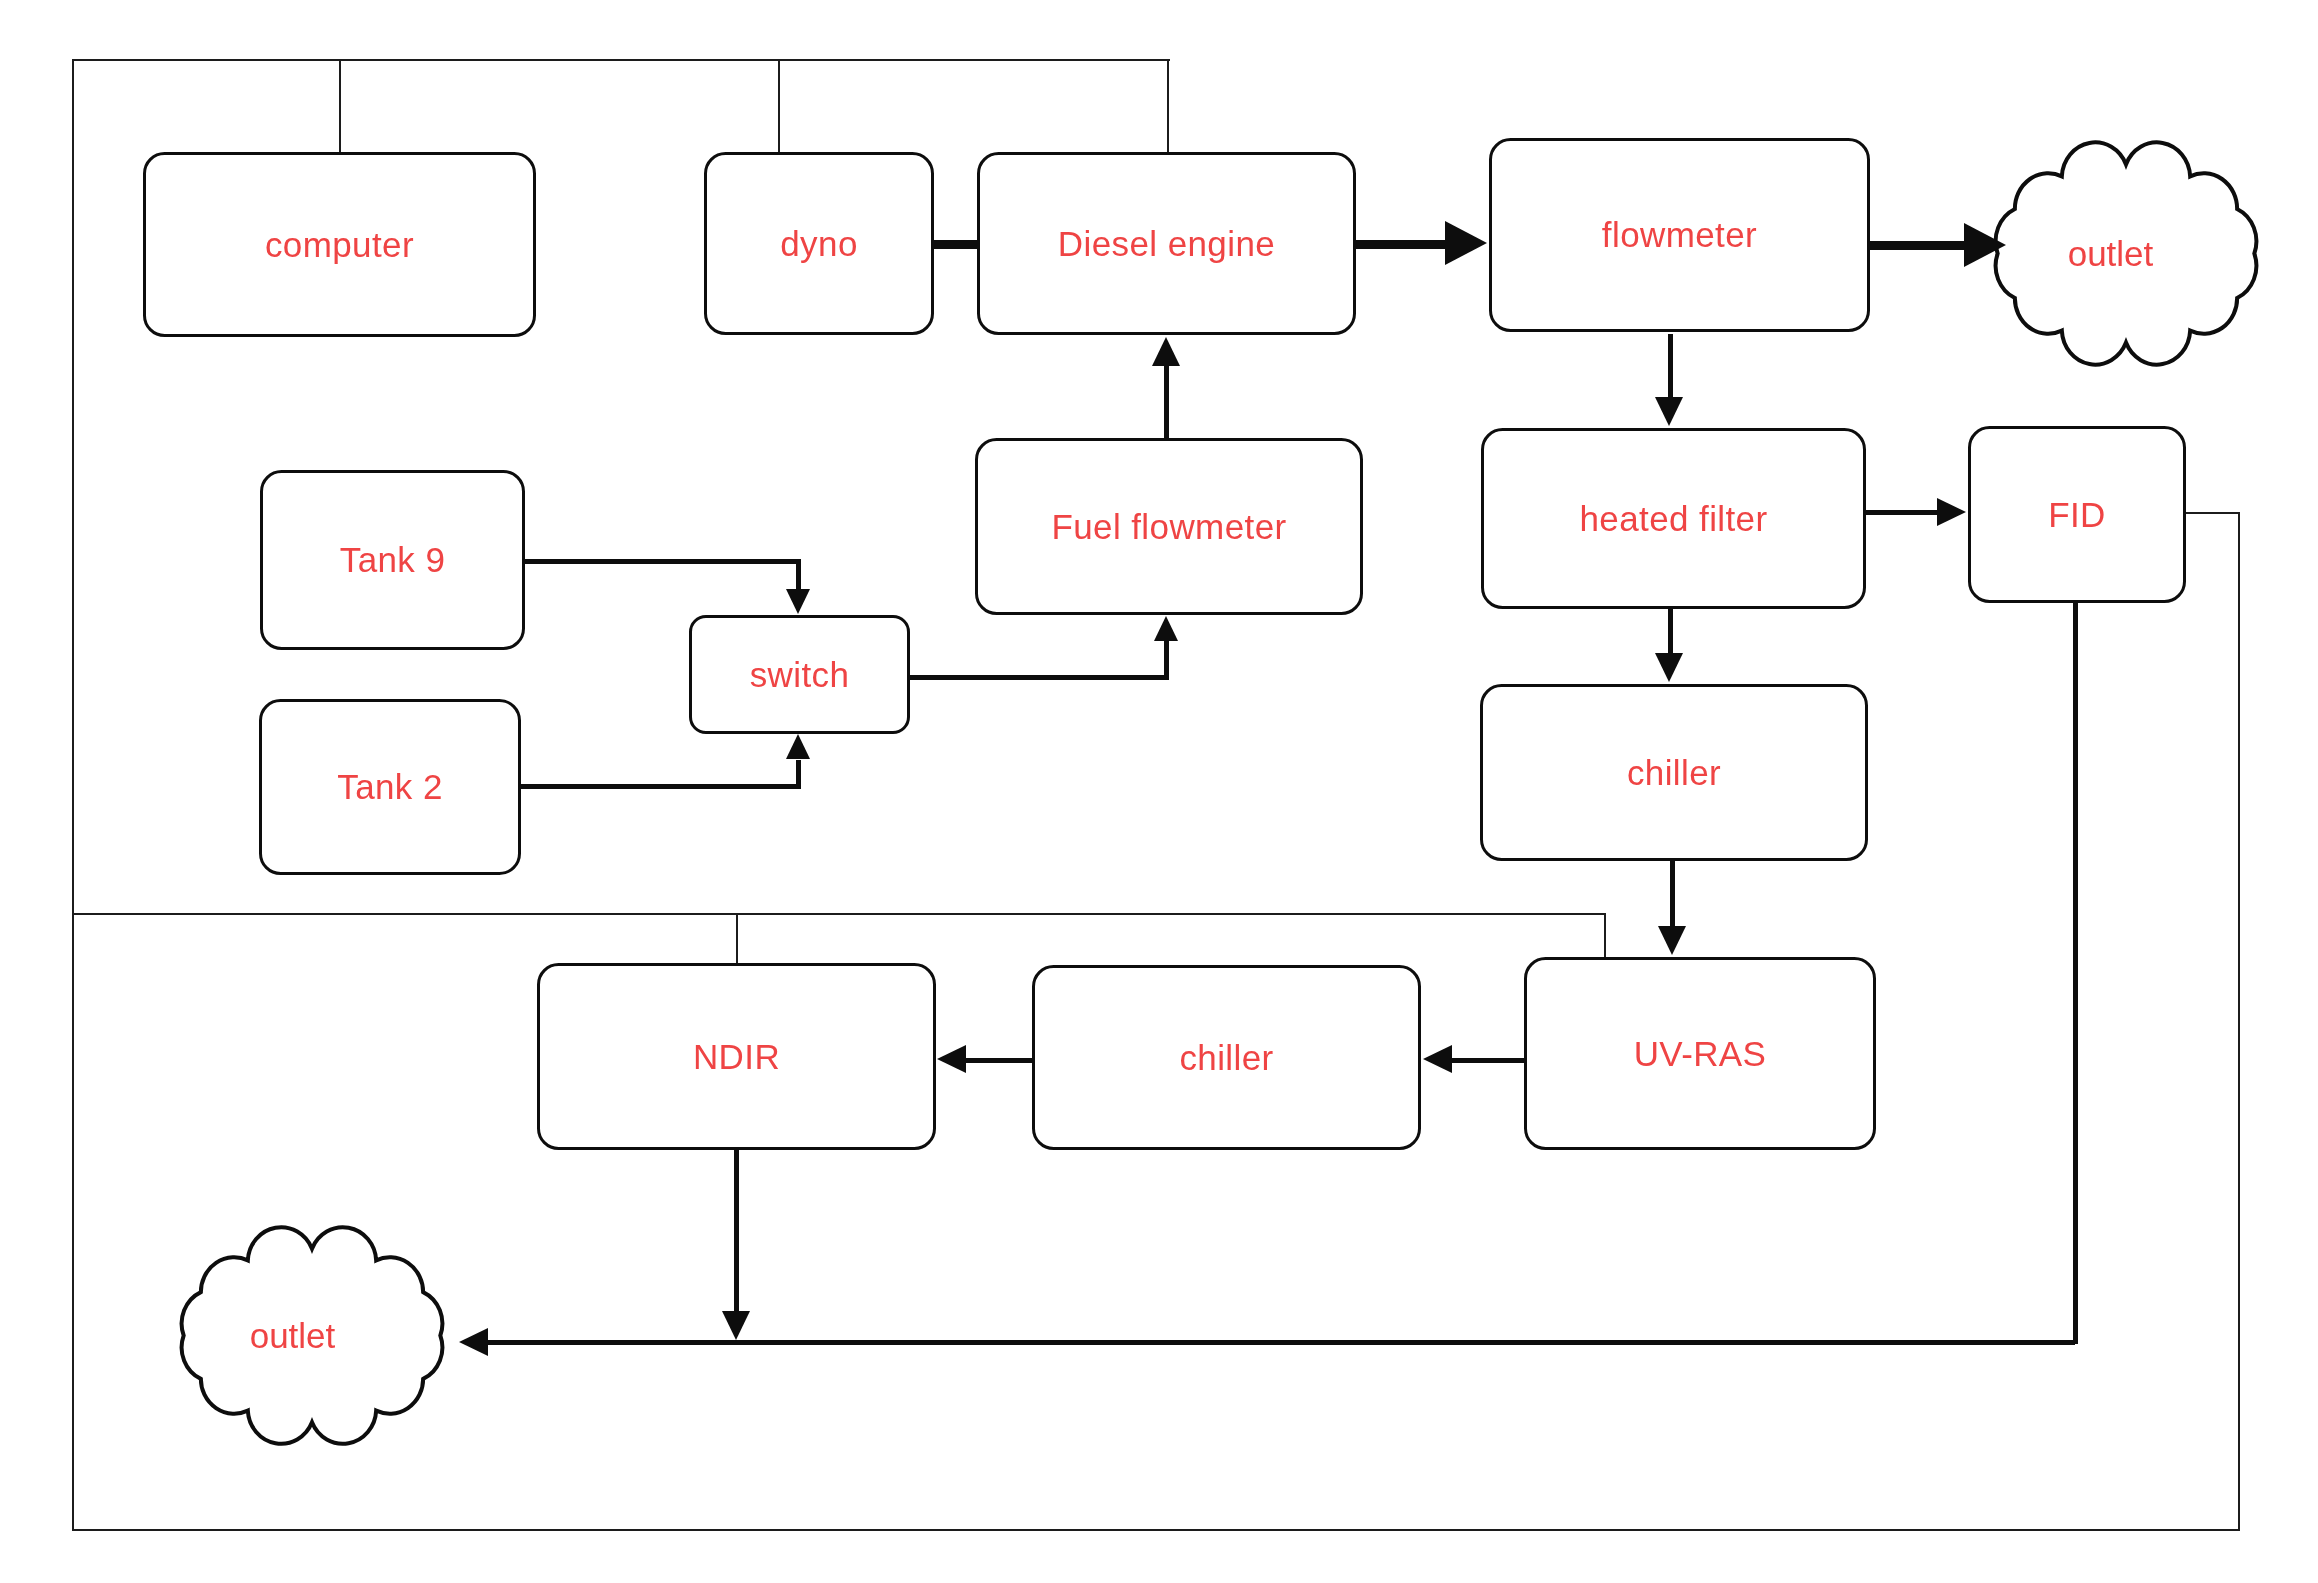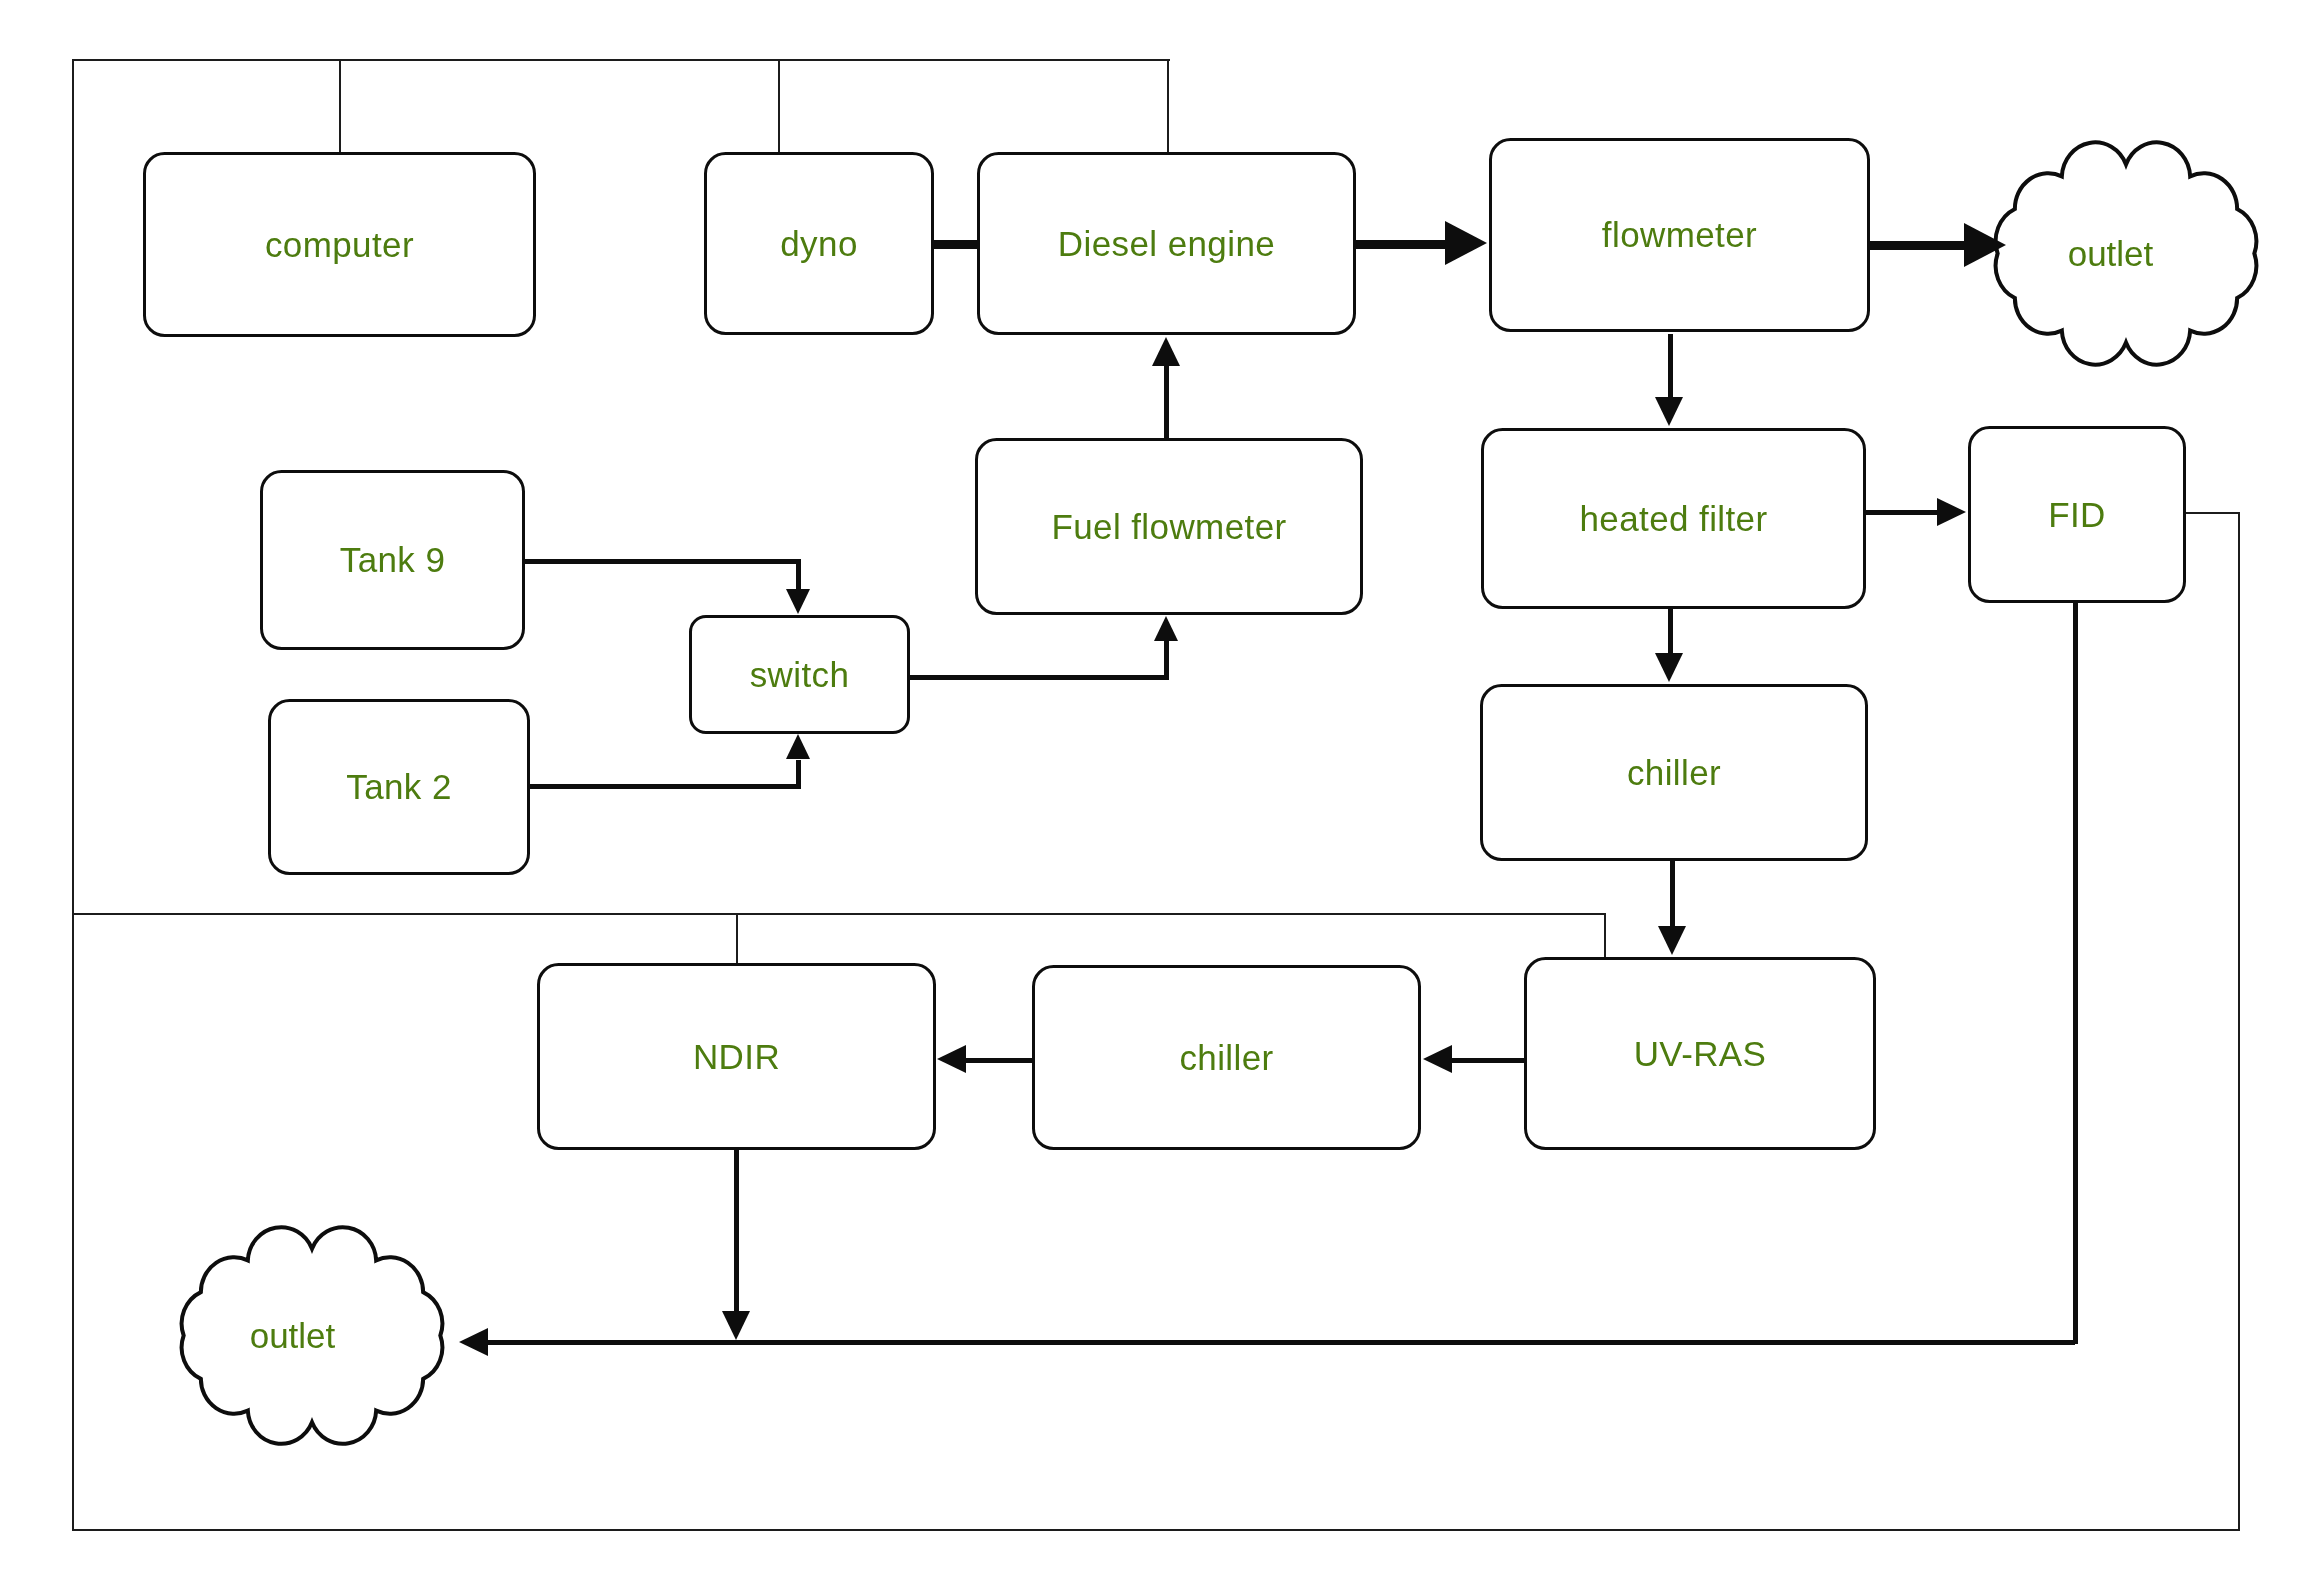--- a/index.html
+++ b/index.html
@@ -1,21 +1,21 @@
 <!DOCTYPE html>
 <html style="font-size:12.3px"><head>
 <meta charset="utf-8">
 <style>
   html,body{margin:0;padding:0;background:#ffffff;}
   .canvas{
     position:relative;
     width:2319px;height:1584px;
     background:#ffffff;
     font-family:"Liberation Sans", sans-serif;
-    color:#4d7c0f;
+    color:#ef4444;
     overflow:hidden;
   }
   
   .ln{position:absolute;background:#0d0d0d;}
   .ln.thin{background:#1c1c1c;}
   
   .node{
     position:absolute;
     border:3.1px solid #0d0d0d;
     border-radius:21.6px;
@@ -121,21 +121,21 @@
     </div>
   <div class="node" style="left:1489px;top:138px; width:381px;height:194px;">
       <span>flowmeter</span>
     </div>
   <div class="node" style="left:975px;top:438px; width:388px;height:177px;">
       <span>Fuel flowmeter</span>
     </div>
   <div class="node" style="left:260px; top:470px; width:265px;height:180px;">
       <span>Tank 9</span>
     </div>
-  <div class="node" style="left:268px; top:699px; width:262px;height:176px;">
+  <div class="node" style="left:259px; top:699px; width:262px;height:176px;">
       <span>Tank 2</span>
     </div>
   <div class="node" style="left:689px; top:615px; width:221px;height:119px;border-radius:17px;">
       <span>switch</span>
     </div>
   <div class="node" style="left:1481px;top:428px; width:385px;height:181px;">
       <span>heated filter</span>
     </div>
   <div class="node" style="left:1968px;top:426px; width:218px;height:177px;">
       <span>FID</span>

